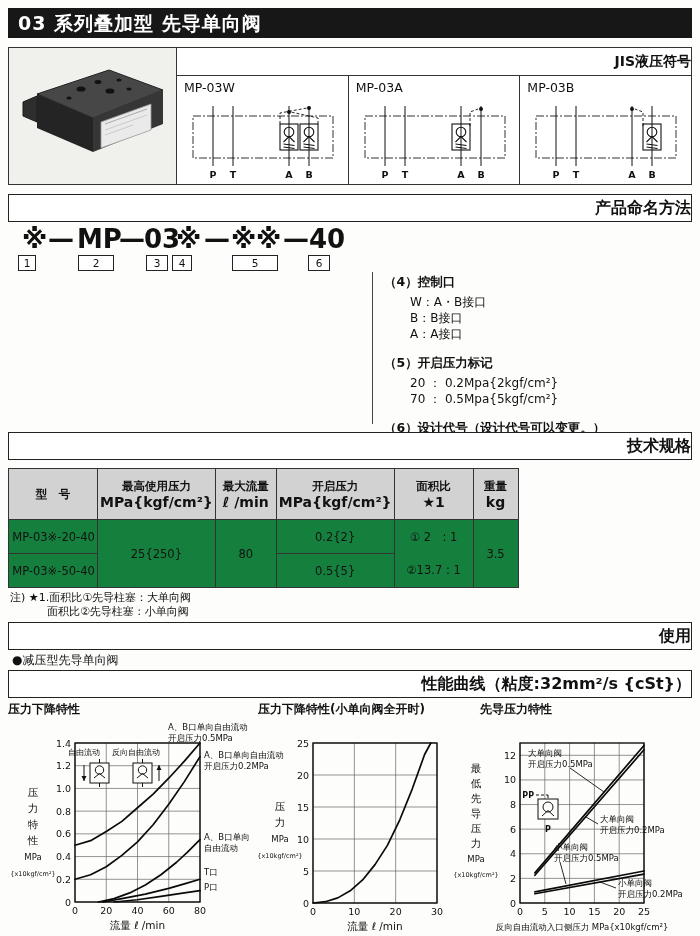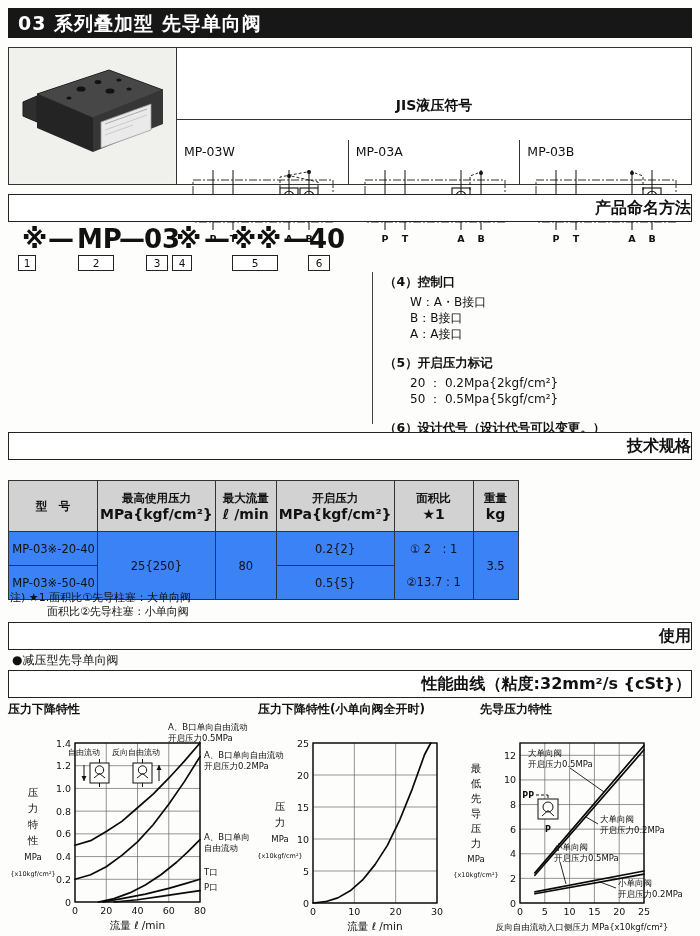--- a/index.html
+++ b/index.html
@@ -3,40 +3,40 @@
 <meta charset="utf-8">
 <style>
   html,body{margin:0;padding:0;background:#888;}
   .page{position:relative;width:700px;height:936px;background:#fdfdfc;font-family:"DejaVu Sans",sans-serif;color:#111;overflow:hidden;margin:0 auto;}
   .title-bar{position:absolute;left:8px;top:8px;width:684px;height:30px;background:#171717;color:#fff;
     font-size:19px;font-weight:bold;line-height:30px;padding-left:10px;box-sizing:border-box;letter-spacing:1px;}
   
   .jis-box{position:absolute;left:8px;top:47px;width:684px;height:138px;border:1.5px solid #333;box-sizing:border-box;display:flex;background:#fff;}
   .photo-cell{width:168px;height:100%;border-right:1.5px solid #333;box-sizing:border-box;background:#f2f2ef;}
   .jis-right{flex:1;display:flex;flex-direction:column;}
-  .jis-header{height:28px;border-bottom:1.5px solid #333;box-sizing:border-box;text-align:center;font-weight:bold;font-size:14px;line-height:27px;margin-top:44px;}
-  .jis-cols{flex:1;display:flex;margin-top:20px;}
+  .jis-header{height:28px;border-bottom:1.5px solid #333;box-sizing:border-box;text-align:right;font-weight:bold;font-size:14px;line-height:27px;}
+  .jis-cols{flex:1;display:flex;}
   .jis-cell{flex:1;border-right:1.5px solid #333;box-sizing:border-box;position:relative;}
   .jis-cell:last-child{border-right:none;}
   .jis-model{position:absolute;left:7px;top:4px;font-size:12.5px;font-weight:500;}
   .jis-cell svg{position:absolute;left:0;top:20px;}
   
   .sec-header{position:absolute;left:8px;width:684px;height:28px;border:1.8px solid #222;box-sizing:border-box;
     font-size:16px;font-weight:bold;line-height:25px;padding-left:8px;background:#fff;text-align:right;}
   
   .code-seg{position:absolute;top:224px;font-size:26px;font-weight:bold;letter-spacing:0px;font-family:"DejaVu Sans",sans-serif;}
   .code-box{position:absolute;top:255px;height:16px;border:1.2px solid #222;box-sizing:border-box;
     font-size:10.5px;text-align:center;line-height:14px;background:#fff;}
   .naming-col{position:absolute;top:274px;}
   .nitem{margin-bottom:13px;}
   .nlabel{font-weight:bold;font-size:12.5px;margin-bottom:3px;}
   .nline{font-size:12px;padding-left:26px;line-height:16px;}
   .vdivider{position:absolute;left:372px;top:272px;width:1px;height:152px;background:#444;}
   
-  .spec-table{position:absolute;left:8px;top:480px;border-collapse:collapse;background:#3b82f6;}
+  .spec-table{position:absolute;left:8px;top:468px;border-collapse:collapse;background:#15803d;}
   .spec-table th,.spec-table td{border:1.4px solid #333;font-size:11.5px;text-align:center;padding:0 2px;}
   .spec-table th{background:#d2d2d2;height:50px;font-weight:bold;}
   .spec-table td{height:33px;}
   .spec-table .h2{font-size:14px;font-weight:bold;}
   .model-cell{text-align:center;padding-left:3px !important;}
   .ratio-cell div{height:33px;line-height:33px;}
   .note-line{position:absolute;font-size:11px;}
   .bullet-line{position:absolute;left:12px;top:652px;font-size:12px;}
   .chart-title{position:absolute;top:701px;font-size:12px;font-weight:bold;}
   .chart-svg{position:absolute;}
@@ -181,21 +181,21 @@
   <div id="naming-right" class="naming-col" style="left:384px;width:304px">
       <div class="nitem">
         <div class="nlabel">（4）控制口</div>
         <div class="nline">W：A・B接口</div>
         <div class="nline">B：B接口</div>
         <div class="nline">A：A接口</div>
       </div>
       <div class="nitem">
         <div class="nlabel">（5）开启压力标记</div>
         <div class="nline">20 ： 0.2Mpa{2kgf/cm²}</div>
-        <div class="nline">50 ： 0.5Mpa{5kgf/cm²}</div>
+        <div class="nline">70 ： 0.5Mpa{5kgf/cm²}</div>
       </div>
       <div class="nitem">
         <div class="nlabel">（6）设计代号（设计代号可以变更。）</div>
       </div>
     </div>
 
   <div class="sec-header" style="top:432px">技术规格</div>
 
   <table class="spec-table">
     <thead>

